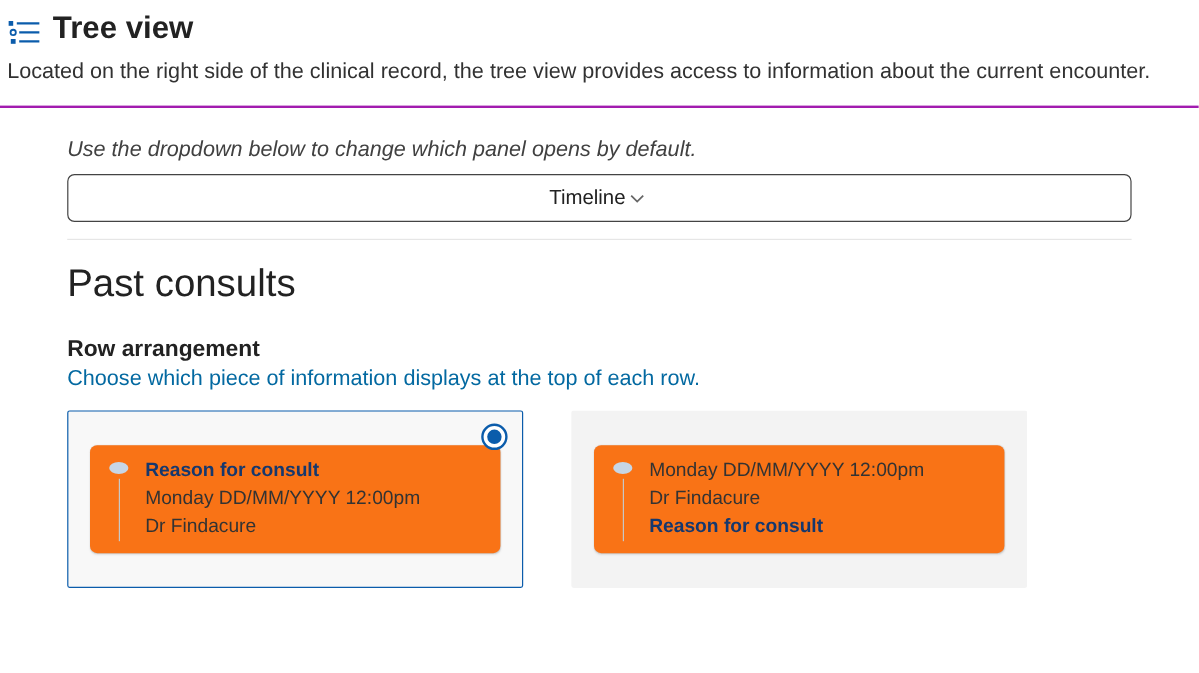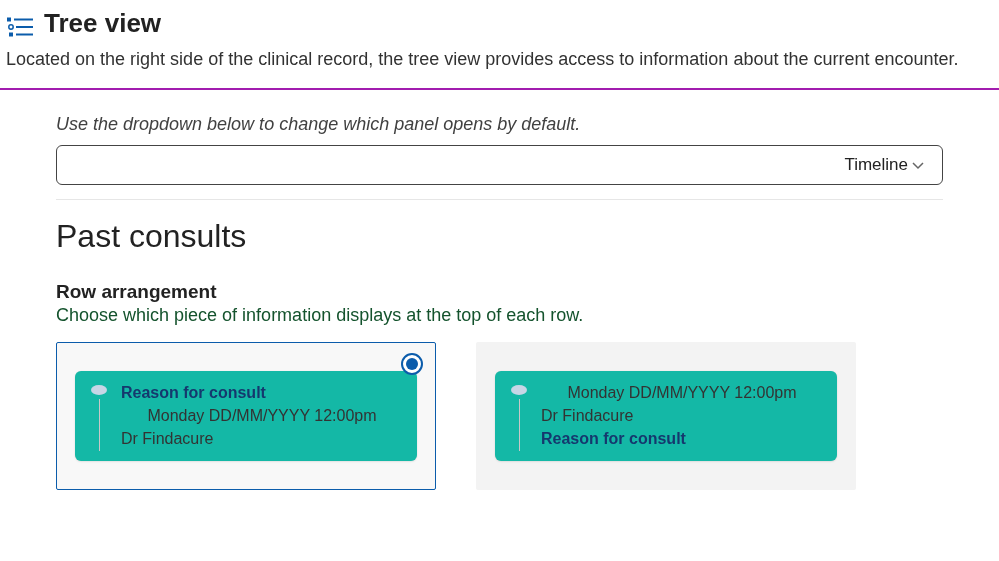--- a/index.html
+++ b/index.html
@@ -52,42 +52,42 @@
   }
   .dropdown {
     position: relative;
     border: 1px solid #444;
     border-radius: 6px;
     padding: 9px 14px;
     font-size: 17px;
     color: #222;
     display: flex;
     align-items: center;
-    justify-content: flex-end;
+    justify-content: center;
     cursor: pointer;
     margin-bottom: 6px;
   }
   .dropdown .chev {
     width: 20px; height: 20px;
     display:flex; align-items:center; justify-content:center;
     color:#555;
   }
   .divider {
     border-top: 1px solid #e6e6e6;
     margin: 14px 0 0 0;
   }
   .subheading {
     font-size: 19px;
     font-weight: 600;
     margin-top: 4px;
     color: #222;
   }
   .subhint {
     font-size: 18px;
-    color: #14532d;
+    color: #0369a1;
     margin-top: 2px;
     margin-bottom: 16px;
   }
   .tile-row {
     display: flex;
     gap: 40px;
   }
   .tile {
     flex: 0 0 380px;
     border: 1px solid transparent;
@@ -110,21 +110,21 @@
     display:flex; align-items:center; justify-content:center;
     background:#fff;
   }
   .radio.filled::after {
     content: "";
     width: 12px; height: 12px;
     border-radius: 50%;
     background: #0b5cab;
   }
   .card {
-    background: #14b8a6;
+    background: #f97316;
     border-radius: 6px;
     box-shadow: 0 1px 2px rgba(0,0,0,0.08), 0 0 1px rgba(0,0,0,0.12);
     padding: 10px 14px 10px 14px;
     display: flex;
     gap: 12px;
   }
   .card-rail {
     display: flex;
     flex-direction: column;
     align-items: center;
@@ -140,21 +140,21 @@
     width: 1px;
     flex: 1;
     background: #c7c7c7;
     margin-top: 4px;
   }
   .card-text { flex: 1; font-size: 16px; line-height: 1.45; }
   .emph {
     font-weight: 700;
     color: #15386e;
   }
-  .plain { color: #333; text-align: center; }
+  .plain { color: #333; }
   .mute { color: #333; }
 </style>
 </head>
 <body>
 
 <div class="header">
   <span class="tree-icon">
     <svg width="26" height="22" viewBox="0 0 26 22">
       <rect x="0" y="1.5" width="4" height="4" fill="#0b5cab"></rect>
       <line x1="7" y1="3.5" x2="26" y2="3.5" stroke="#0b5cab" stroke-width="2"></line>

